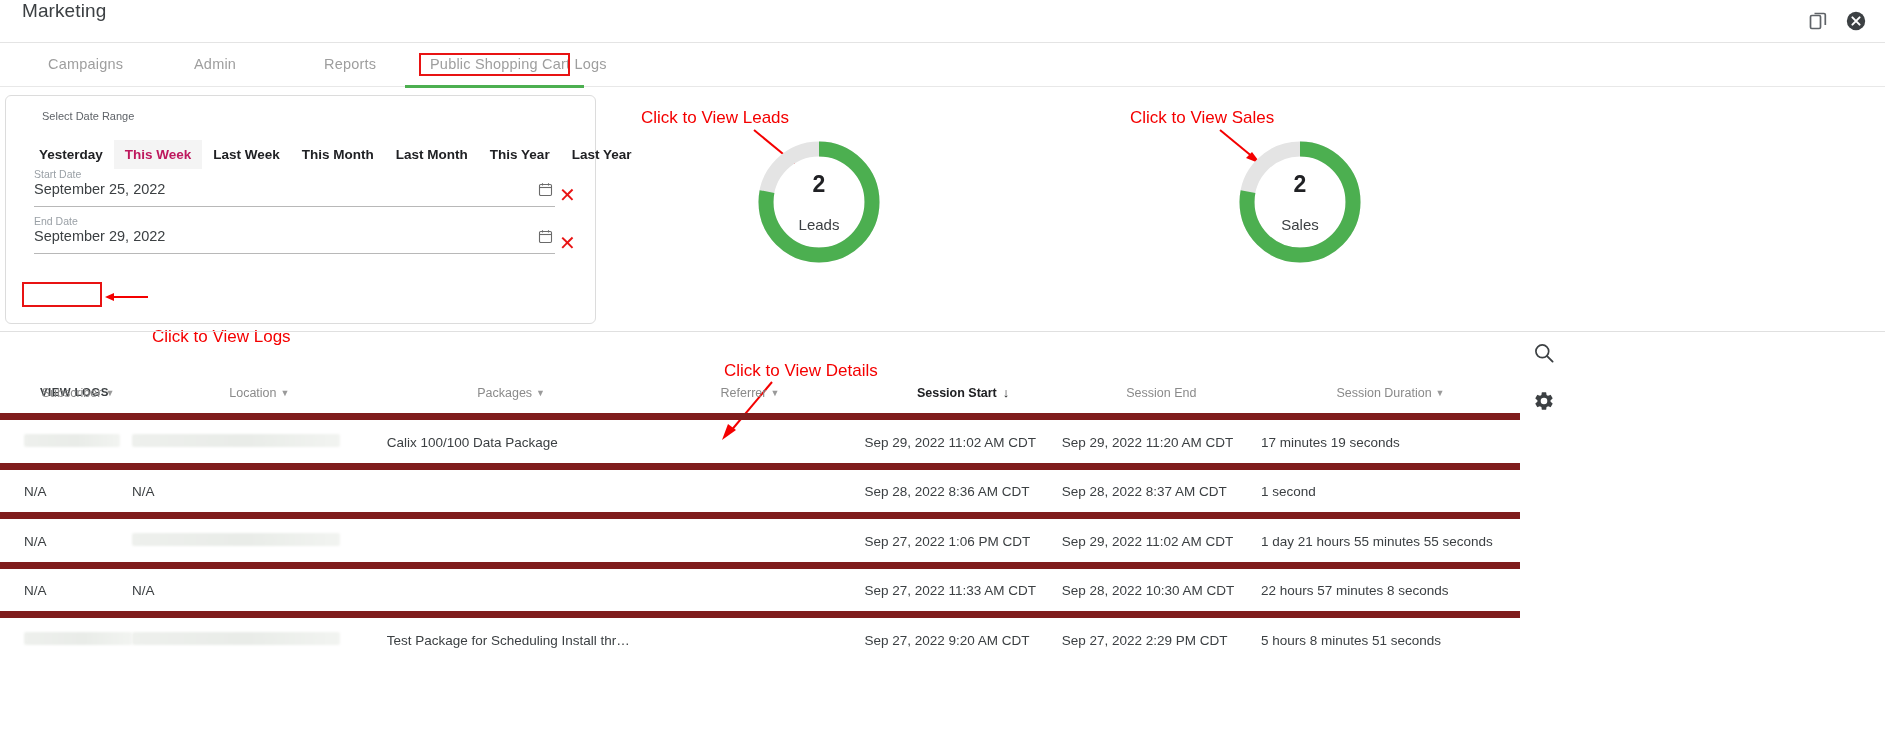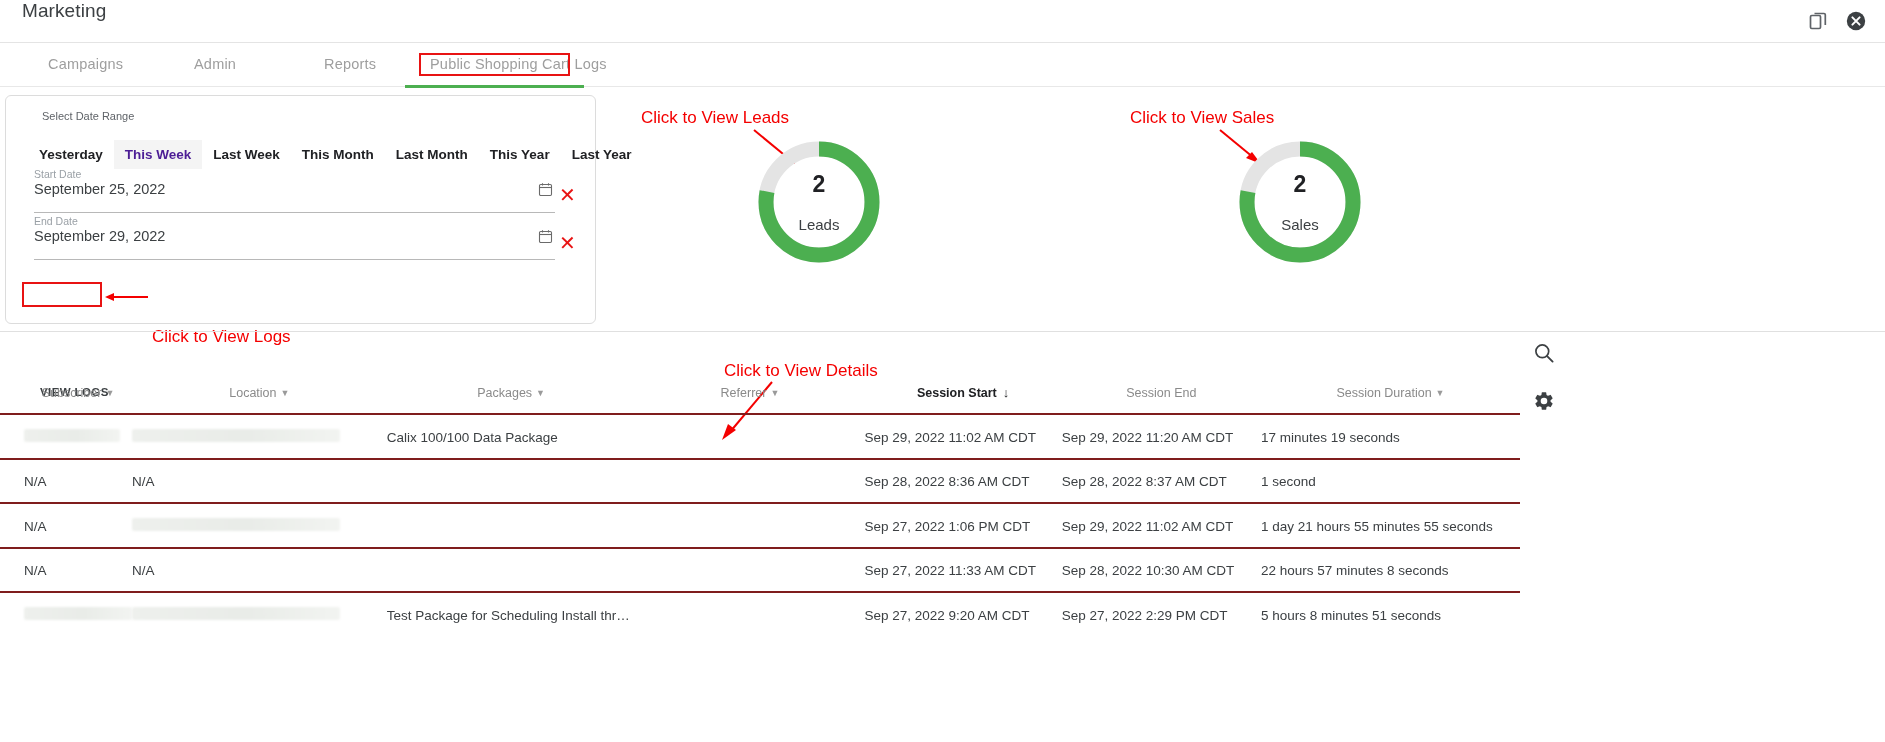--- a/index.html
+++ b/index.html
@@ -52,27 +52,27 @@
     position:absolute; left: 5px; top: 95px; width: 591px; height: 229px;
     border: 1px solid #dcdcdc; border-radius: 6px; background:#fff;
   }
   .card-label { position:absolute; left: 28px; top: 14px; font-size: 11px; color:#5f6368;margin-left:8px; }
 
   .presets { position:absolute; left: 22px; top: 44px; display:flex; align-items:center; }
   .preset {
     font-size: 13.5px; font-weight: bold; color:#202124;
     padding: 7px 11px; cursor:pointer; white-space:nowrap;
   }
-  .preset.selected { color:#4c1d95; background:#f4f4f4; }
+  .preset.selected { color:#be185d; background:#f4f4f4; }
 
   .field { position:absolute; left: 28px; width: 521px; }
   .field.start { top: 72px; }
   .field.end   { top: 119px; }
   .field-label { font-size: 10.5px; color:#9aa0a6; margin-bottom: 1px; }
-  .field-row { display:flex; align-items:flex-end; border-bottom: 1px solid #b8b8b8; padding-bottom: 15px; }
+  .field-row { display:flex; align-items:flex-end; border-bottom: 1px solid #b8b8b8; padding-bottom: 9px; }
   .field-value { flex:1; font-size: 14.5px; color:#3c4043; }
   .cal-ico { width: 15px; height: 15px; margin-right: 2px; }
   .clear-x {
     position:absolute; font-size: 20px; color:#e81313; font-weight: 300;
     cursor:pointer; line-height: 1;
   }
   .clear-x.s { left: 559px; top: 185px; }
   .clear-x.e { left: 559px; top: 233px; }
 
   .view-logs-btn {
@@ -113,21 +113,21 @@
   .tbl-gear   { position:absolute; left: 1533px; top: 390px; cursor:pointer; }
 
   table.logs { position:absolute; left: 0; top: 385px; width: 1520px; border-collapse: collapse; }
   table.logs th {
     text-align:center; font-size: 12.5px; font-weight: normal; color:#8a8a8a;
     padding: 0 0 13px 0; vertical-align: bottom; white-space:nowrap;
   }
   table.logs th.sorted { color:#202124; font-weight: bold; }
   table.logs td {
     font-size: 13.5px; color:#3c4043; padding: 14px 0 13px 0;
-    border-top: 2px solid #7f1d1d; height: 40px;
+    border-top: 7px solid #7f1d1d; height: 40px;
   }
   table.logs tbody tr { cursor:pointer; }
   .c-sub  { width: 128px; padding-left: 24px !important; }
   .c-loc  { width: 255px; }
   .c-pkg  { width: 250px; }
   .c-ref  { width: 230px; }
   .c-ss   { width: 198px; }
   .c-se   { width: 200px; }
   .c-sd   { width: 260px; }
   th.c-sub { padding-left: 24px !important; }

